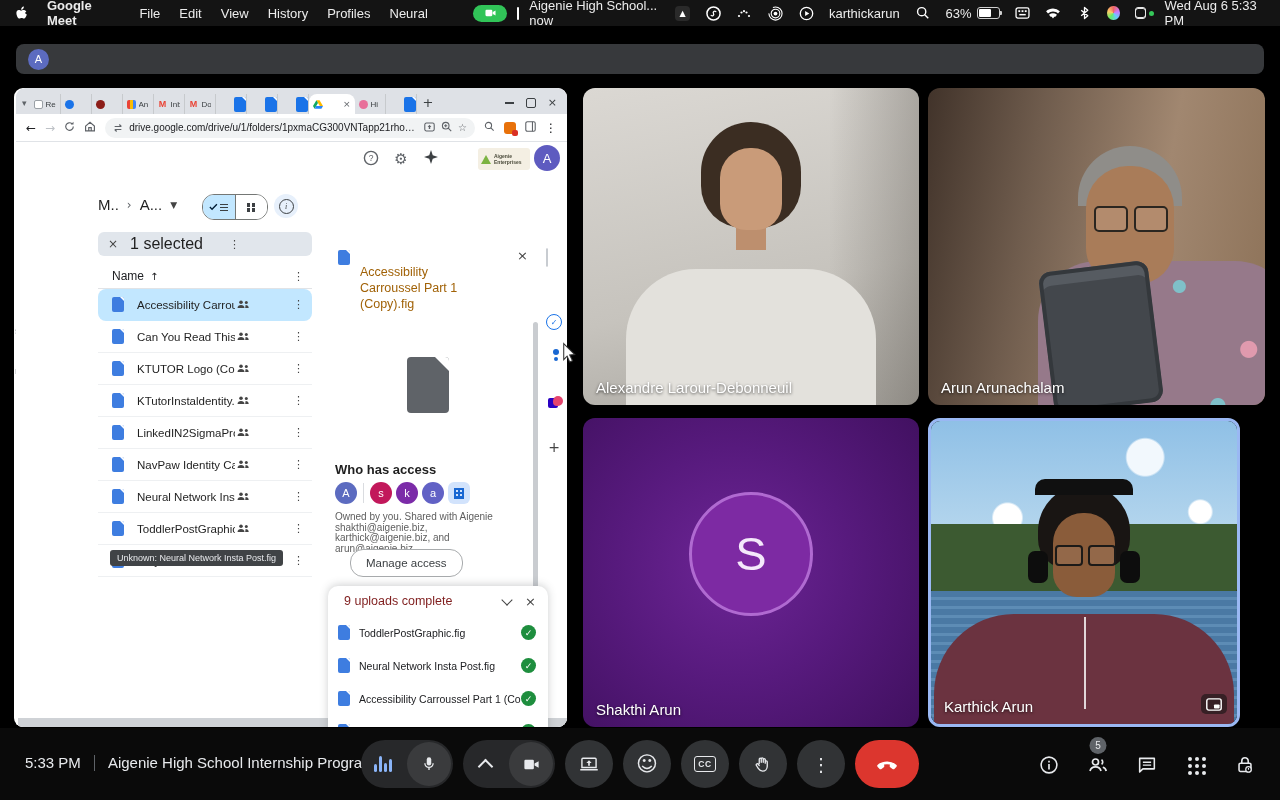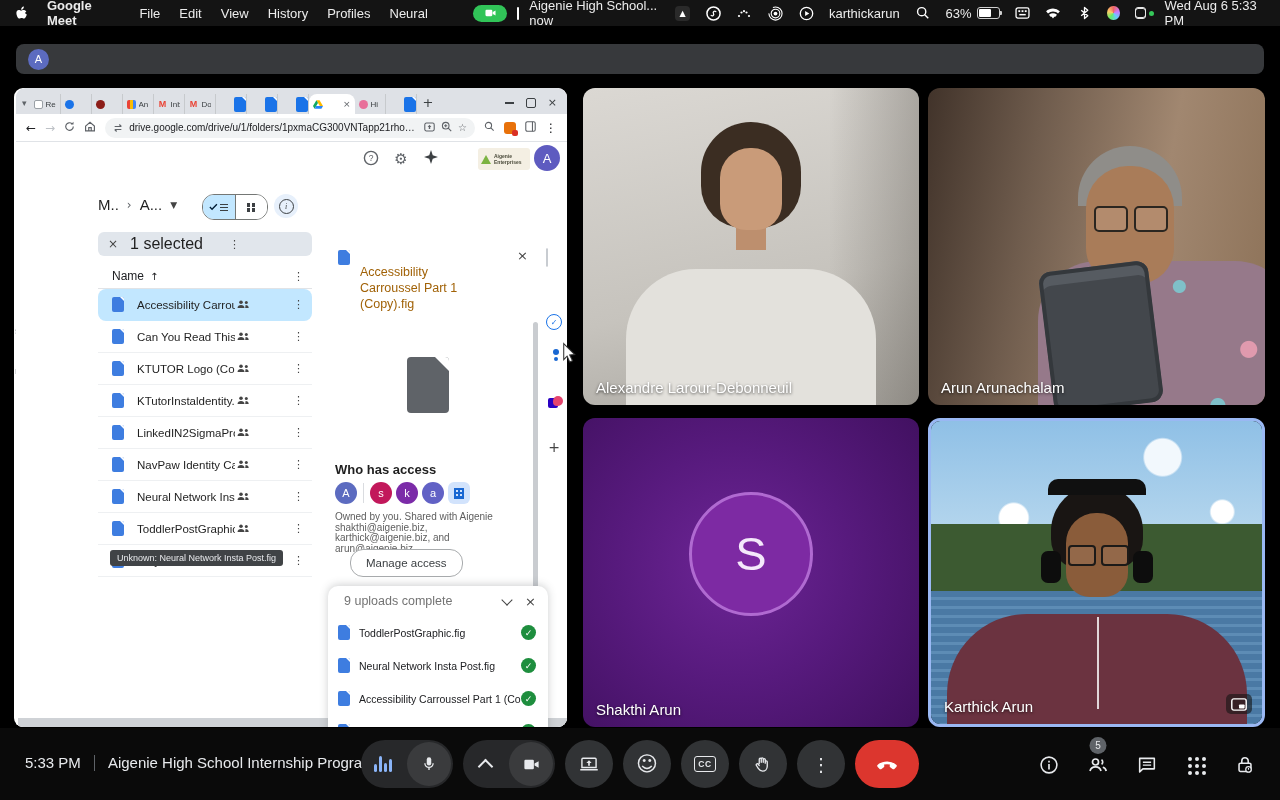--- a/index.html
+++ b/index.html
@@ -145,21 +145,21 @@
     box-shadow:4px 0 0 #d2e3fc,0 4px 0 #d2e3fc,4px 4px 0 #d2e3fc;}
   .acctext{position:absolute;left:319px;top:370px;width:182px;font-size:10px;line-height:10.5px;color:#5e5e5e;}
   .managebtn{position:absolute;left:334px;top:407px;height:26px;border:1px solid #a8abad;border-radius:13px;
     background:#fff;color:#3c4043;font-size:11.5px;display:flex;align-items:center;padding:0 15px;}
   .dscroll{position:absolute;left:517px;top:180px;width:5px;height:284px;background:#c9ccd0;border-radius:3px;}
 
   
   .upcard{position:absolute;left:312px;top:444px;width:220px;height:187px;background:#fff;border-radius:10px 10px 0 0;
     box-shadow:0 -1px 8px rgba(60,64,67,.25);overflow:hidden;z-index:4;}
   .uphead{height:30px;display:flex;align-items:center;padding:0 12px 0 16px;box-sizing:border-box;}
-  .uphead .t{font-size:12.5px;color:#737373;flex:1;}
+  .uphead .t{font-size:12.5px;color:#7f1d1d;flex:1;}
   .chev{width:7px;height:7px;border-left:1.6px solid #444;border-bottom:1.6px solid #444;transform:rotate(-45deg);margin:-3px 14px 0 0;}
   .uphead .x{color:#444;font-size:13px;}
   .uprow{height:33px;display:flex;align-items:center;padding:0 12px 0 10px;box-sizing:border-box;}
   .uprow .doc{margin:0 9px 0 0;}
   .upname{font-size:10.5px;color:#202124;white-space:nowrap;overflow:hidden;flex:1;}
   .ucheck{flex:0 0 auto;width:15px;height:15px;border-radius:50%;background:#1e8e3e;color:#fff;font-size:9px;
     display:flex;align-items:center;justify-content:center;}
 
   
   .rail{position:absolute;right:3px;top:100px;width:20px;z-index:3;}
@@ -201,21 +201,21 @@
     background:radial-gradient(circle at 18% 28%,#e09aae 0 8px,transparent 9px),
                radial-gradient(circle at 55% 15%,#7fc0c9 0 6px,transparent 7px),
                radial-gradient(circle at 82% 52%,#e09aae 0 8px,transparent 9px),
                radial-gradient(circle at 35% 68%,#ecd49f 0 6px,transparent 7px),
                radial-gradient(circle at 70% 85%,#7fc0c9 0 7px,transparent 8px),#96798a;}
   .arun-phone{position:absolute;left:118px;top:178px;width:110px;height:142px;background:#43474c;border-radius:12px;
     transform:rotate(-7deg);box-shadow:inset 0 0 0 4px #34383c, inset 0 14px 0 #565b61;}
   .t-shak{left:0;top:330px;width:336px;height:309px;background:radial-gradient(circle at 45% 48%,#6d2596 0%,#571a7d 48%,#40105f 100%);}
   .shak-circ{position:absolute;left:50%;top:44%;transform:translate(-50%,-50%);width:118px;height:118px;border-radius:50%;
     background:#7d2aa3;border:3px solid #b06ad1;color:#f4e9fb;font-size:47px;display:flex;align-items:center;justify-content:center;}
-  .t-kart{left:345px;top:330px;width:337px;height:309px;box-sizing:border-box;border:3px solid #9ab8f3;}
+  .t-kart{left:345px;top:330px;width:312px;height:309px;box-sizing:border-box;border:3px solid #9ab8f3;}
   .kart-sky{position:absolute;left:0;right:0;top:0;height:40%;
     background:radial-gradient(circle at 25% 80%,#fff 0 14px,transparent 16px),
                radial-gradient(circle at 70% 30%,#f2f8fd 0 18px,transparent 20px),
                radial-gradient(circle at 88% 75%,#fff 0 11px,transparent 13px),
                linear-gradient(#8fc0e6,#b8d8ee);}
   .kart-trees{position:absolute;left:0;right:0;top:34%;height:24%;background:#3c5a31;border-radius:0 0 8px 8px;}
   .kart-water{position:absolute;left:0;right:0;top:56%;bottom:0;
     background:repeating-linear-gradient(180deg,#4a79a4 0 6px,#5d8cb5 6px 9px);}
   .kart-hair{position:absolute;left:50%;top:64px;transform:translateX(-50%);width:92px;height:84px;background:#191513;border-radius:46px 46px 30px 30px;}
   .kart-band{position:absolute;left:50%;top:58px;transform:translateX(-50%);width:98px;height:16px;background:#101010;border-radius:10px 10px 0 0;}

